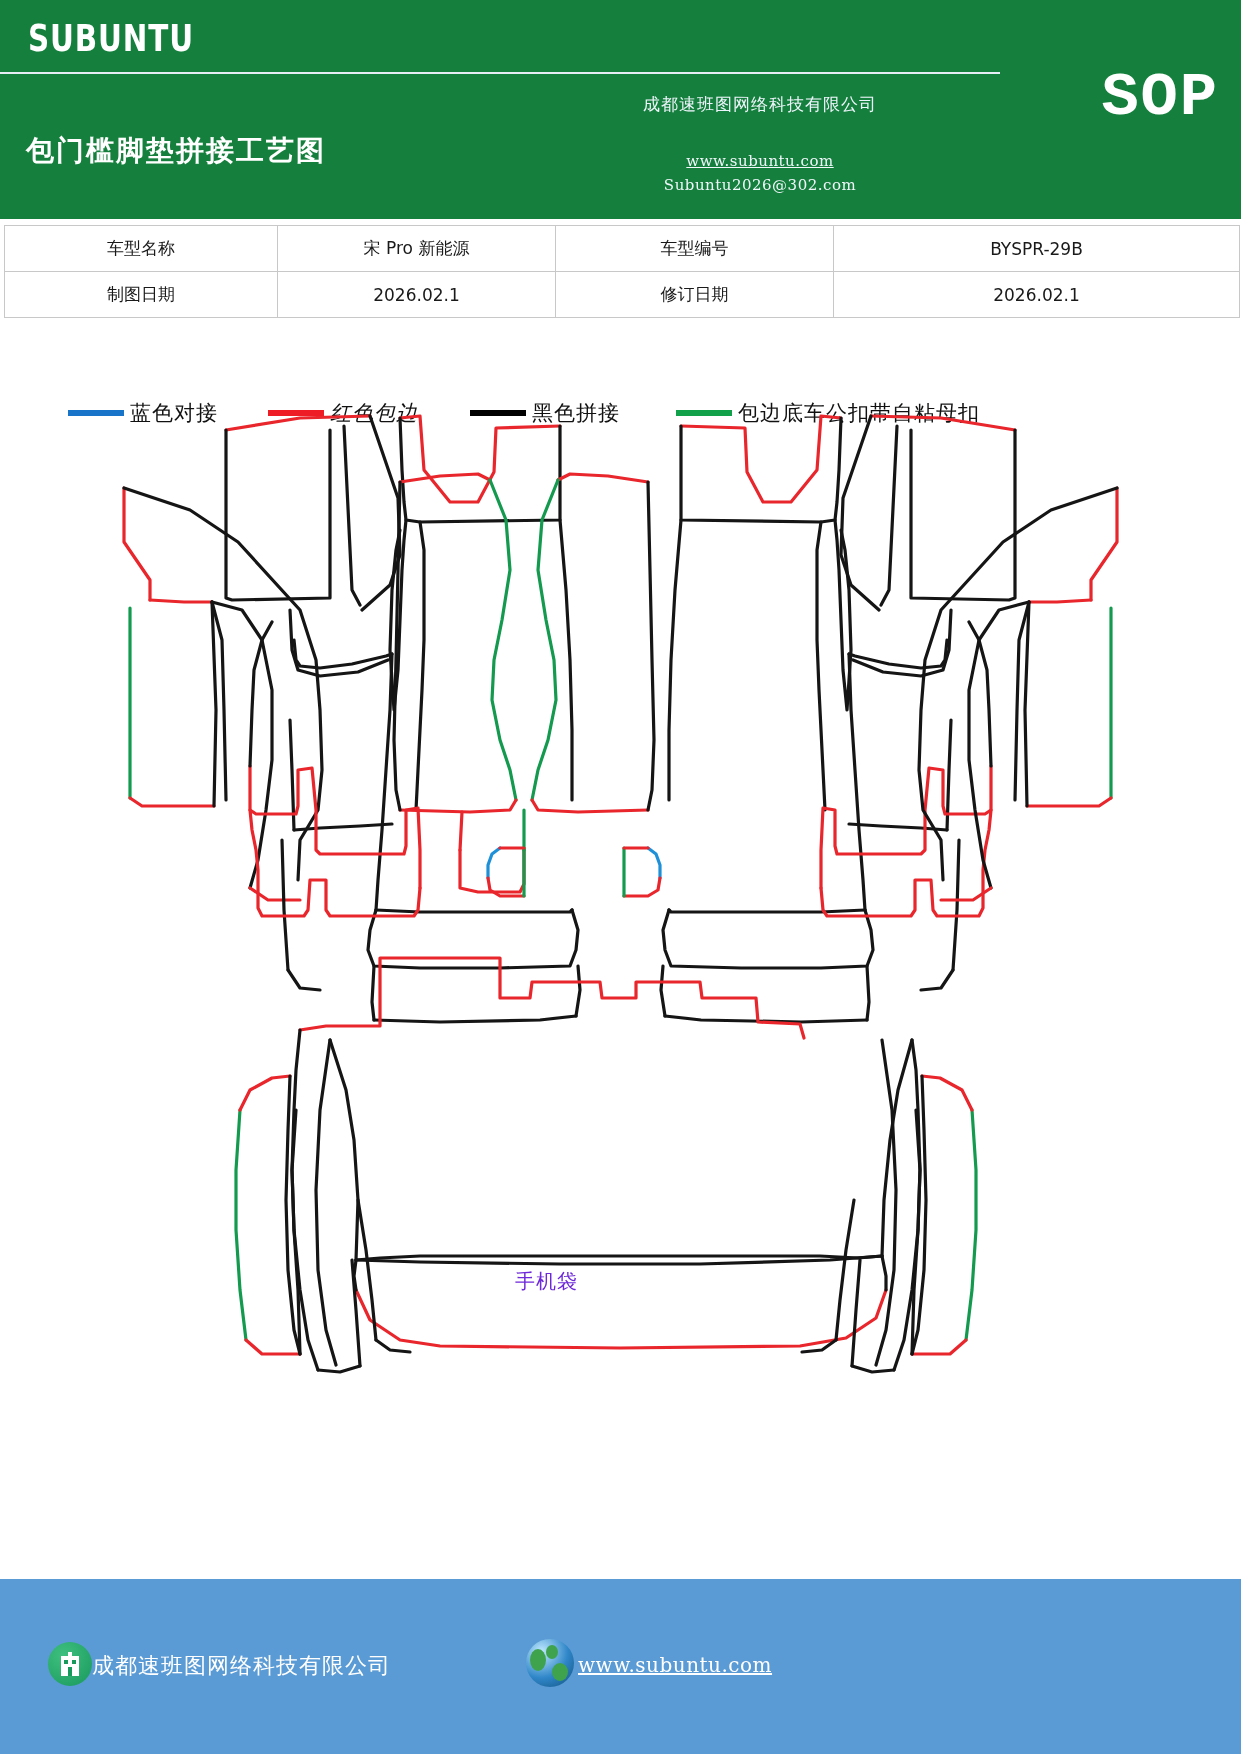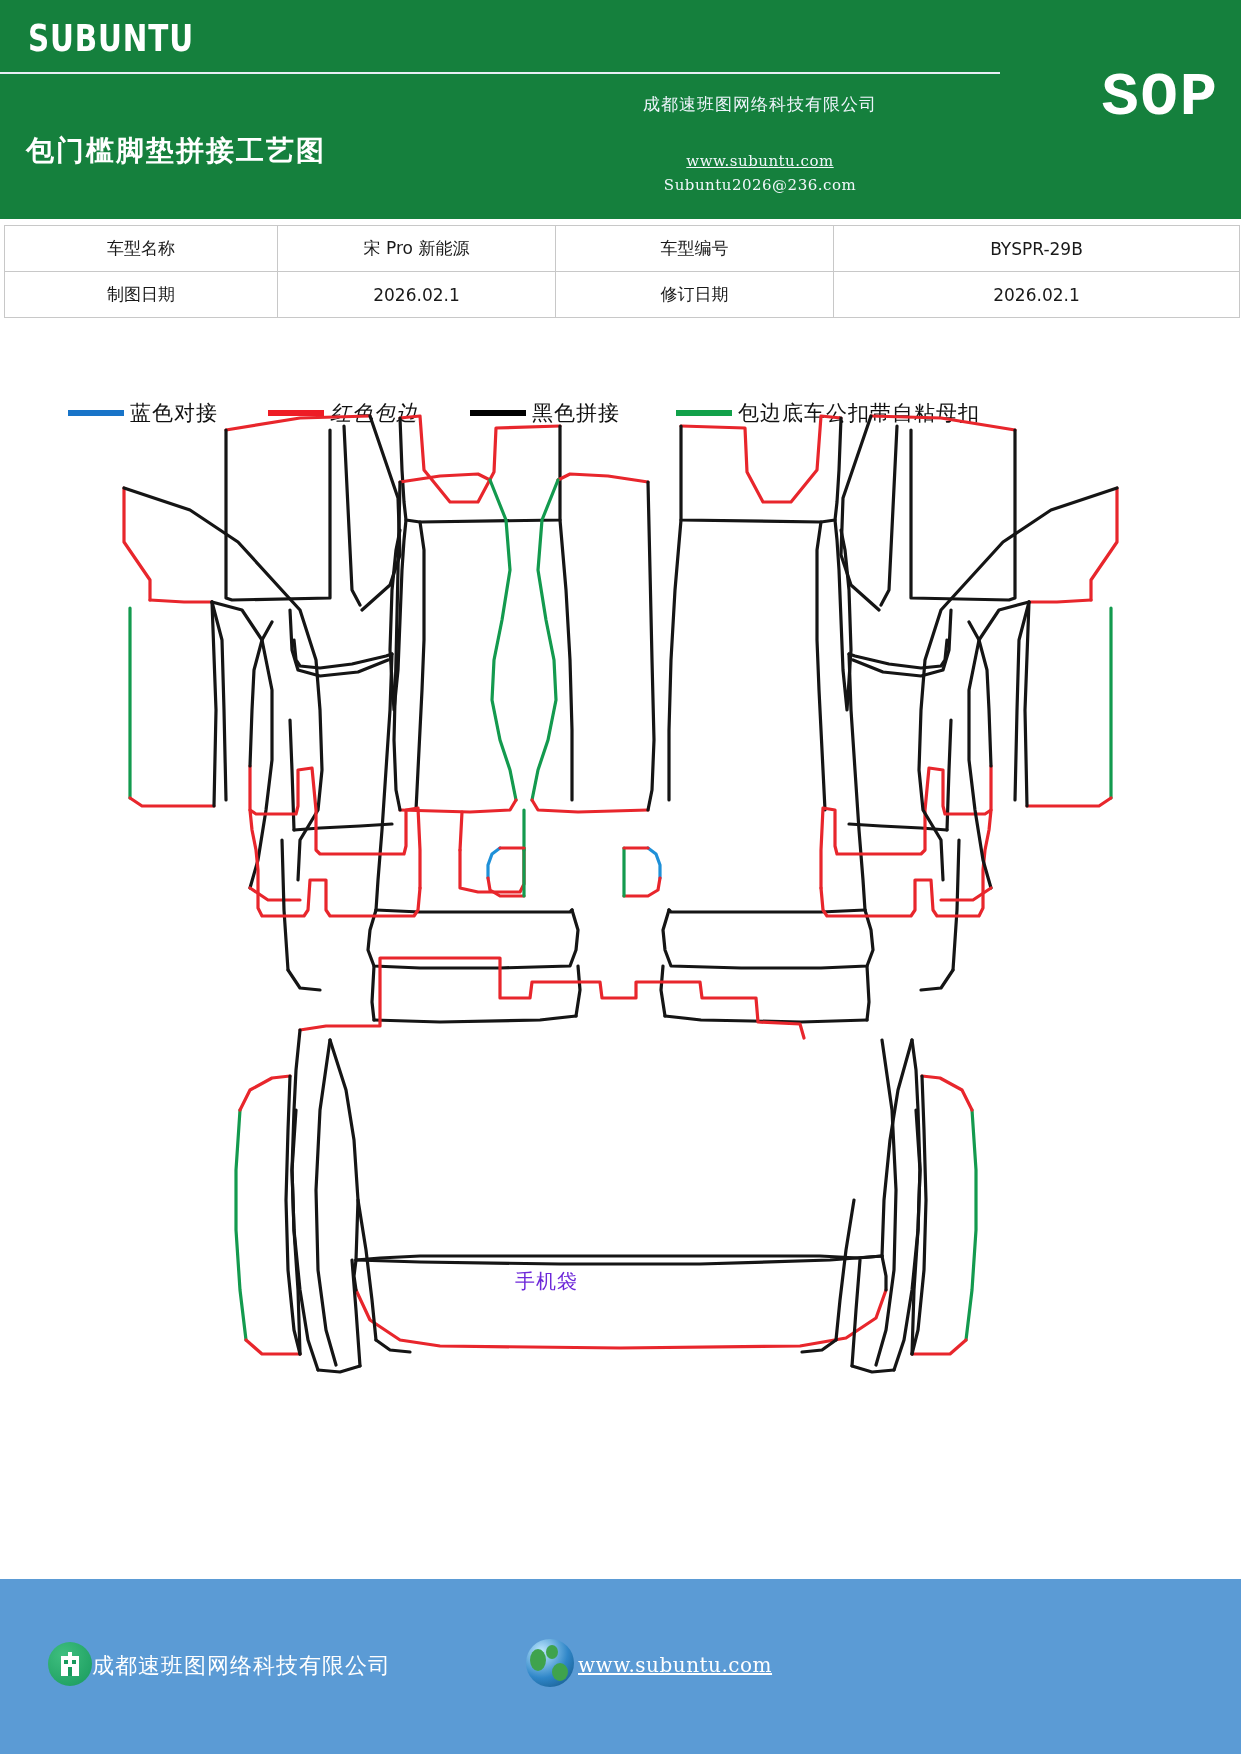--- a/index.html
+++ b/index.html
@@ -220,21 +220,21 @@
 </head>
 <body>
 
 <div class="header">
   <div class="brand">SUBUNTU</div>
   <div class="header-rule"></div>
   <div class="company-name">成都速班图网络科技有限公司</div>
   <div class="sop-badge">SOP</div>
   <div class="doc-title">包门槛脚垫拼接工艺图</div>
   <div class="web-link">www.subuntu.com</div>
-  <div class="email-link">Subuntu2026@236.com</div>
+  <div class="email-link">Subuntu2026@302.com</div>
 </div>
 
 <table class="info-table">
   <tbody>
       <tr>
     <td class="col-a">车型名称</td>
     <td class="col-b">宋 Pro 新能源</td>
     <td class="col-c">车型编号</td>
     <td class="col-d val-bold">BYSPR-29B</td>
   </tr>

